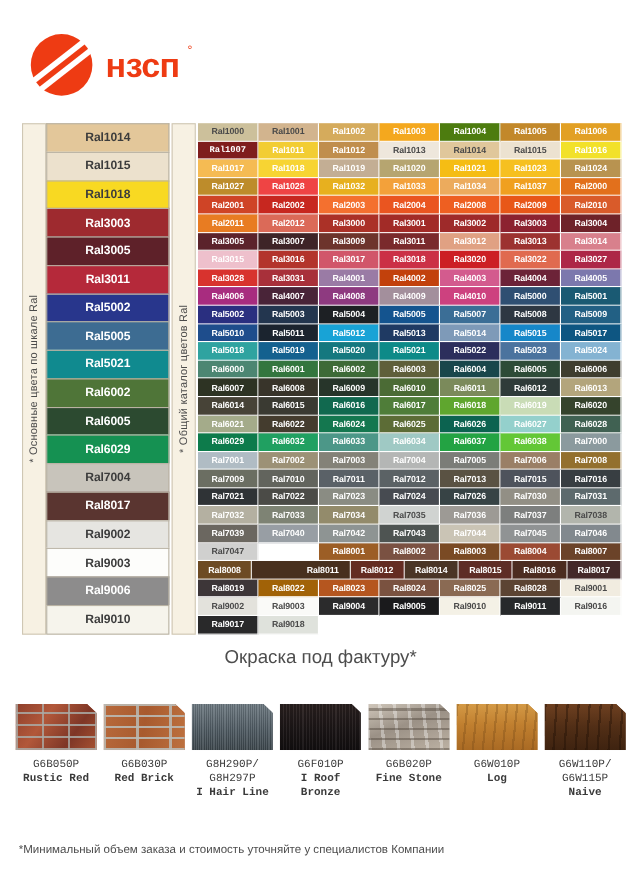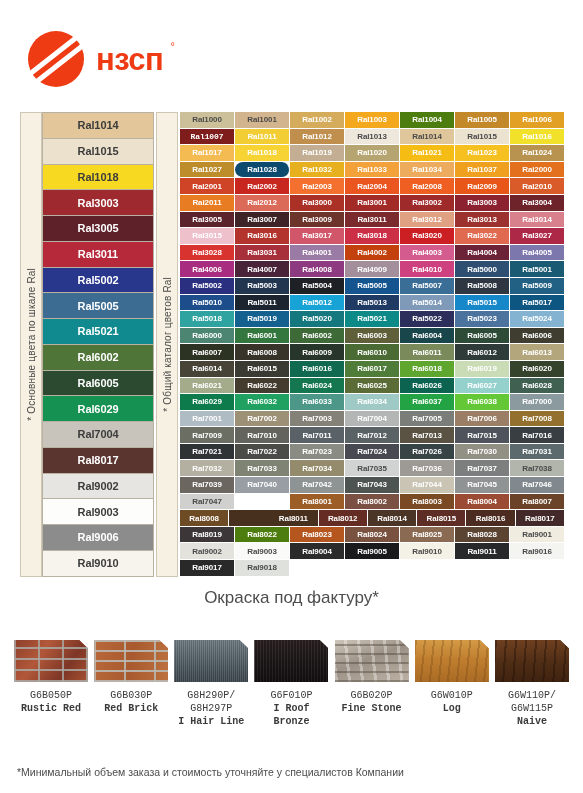--- a/index.html
+++ b/index.html
@@ -250,21 +250,21 @@
         <div class="grid-cell" style="background: rgb(245, 187, 83); color: rgb(255, 255, 255);">Ral1017</div>
         <div class="grid-cell" style="background: rgb(247, 212, 51); color: rgb(255, 255, 255);">Ral1018</div>
         <div class="grid-cell" style="background: rgb(195, 174, 148); color: rgb(255, 255, 255);">Ral1019</div>
         <div class="grid-cell" style="background: rgb(182, 165, 112); color: rgb(255, 255, 255);">Ral1020</div>
         <div class="grid-cell" style="background: rgb(245, 189, 20); color: rgb(255, 255, 255);">Ral1021</div>
         <div class="grid-cell" style="background: rgb(246, 192, 32); color: rgb(255, 255, 255);">Ral1023</div>
         <div class="grid-cell" style="background: rgb(184, 147, 80); color: rgb(255, 255, 255);">Ral1024</div>
       </div>
       <div class="grid-row">
         <div class="grid-cell" style="background: rgb(189, 140, 43); color: rgb(255, 255, 255);">Ral1027</div>
-        <div class="grid-cell" style="background: #0c4a6e; color: rgb(255, 255, 255); border-radius: 8px;">Ral1028</div>
+        <div class="grid-cell" style="background: #ef4444; color: rgb(255, 255, 255);">Ral1028</div>
         <div class="grid-cell" style="background: rgb(231, 176, 31); color: rgb(255, 255, 255);">Ral1032</div>
         <div class="grid-cell" style="background: rgb(243, 161, 58); color: rgb(255, 255, 255);">Ral1033</div>
         <div class="grid-cell" style="background: rgb(236, 171, 93); color: rgb(255, 255, 255);">Ral1034</div>
         <div class="grid-cell" style="background: rgb(240, 160, 31); color: rgb(255, 255, 255);">Ral1037</div>
         <div class="grid-cell" style="background: rgb(226, 112, 28); color: rgb(255, 255, 255);">Ral2000</div>
       </div>
       <div class="grid-row">
         <div class="grid-cell" style="background: rgb(207, 68, 38); color: rgb(255, 255, 255);">Ral2001</div>
         <div class="grid-cell" style="background: rgb(199, 39, 31); color: rgb(255, 255, 255);">Ral2002</div>
         <div class="grid-cell" style="background: rgb(244, 112, 47); color: rgb(255, 255, 255);">Ral2003</div>
@@ -448,21 +448,21 @@
         <div class="grid-cell" style="background: rgb(109, 75, 36); color: rgb(255, 255, 255);">Ral8008</div>
         <div class="grid-cell" style="background: rgb(72, 48, 30); color: rgb(255, 255, 255); padding-left: 40px;">Ral8011</div>
         <div class="grid-cell" style="background: rgb(100, 44, 34); color: rgb(255, 255, 255);">Ral8012</div>
         <div class="grid-cell" style="background: rgb(74, 53, 38); color: rgb(255, 255, 255);">Ral8014</div>
         <div class="grid-cell" style="background: rgb(94, 45, 38); color: rgb(255, 255, 255);">Ral8015</div>
         <div class="grid-cell" style="background: rgb(76, 44, 32); color: rgb(255, 255, 255);">Ral8016</div>
         <div class="grid-cell" style="background: rgb(68, 41, 42); color: rgb(255, 255, 255);">Ral8017</div>
       </div>
       <div class="grid-row">
         <div class="grid-cell" style="background: rgb(61, 54, 56); color: rgb(255, 255, 255);">Ral8019</div>
-        <div class="grid-cell" style="background: #4d7c0f; color: rgb(255, 255, 255);">Ral8022</div>
+        <div class="grid-cell" style="background: #a16207; color: rgb(255, 255, 255);">Ral8022</div>
         <div class="grid-cell" style="background: rgb(181, 86, 31); color: rgb(255, 255, 255);">Ral8023</div>
         <div class="grid-cell" style="background: rgb(122, 82, 64); color: rgb(255, 255, 255);">Ral8024</div>
         <div class="grid-cell" style="background: rgb(138, 106, 83); color: rgb(255, 255, 255);">Ral8025</div>
         <div class="grid-cell" style="background: rgb(92, 68, 51); color: rgb(255, 255, 255);">Ral8028</div>
         <div class="grid-cell" style="background: rgb(241, 236, 224); color: rgb(74, 74, 74);">Ral9001</div>
       </div>
       <div class="grid-row">
         <div class="grid-cell" style="background: rgb(227, 226, 220); color: rgb(74, 74, 74);">Ral9002</div>
         <div class="grid-cell" style="background: rgb(250, 250, 248); color: rgb(74, 74, 74);">Ral9003</div>
         <div class="grid-cell" style="background: rgb(43, 43, 44); color: rgb(255, 255, 255);">Ral9004</div>

